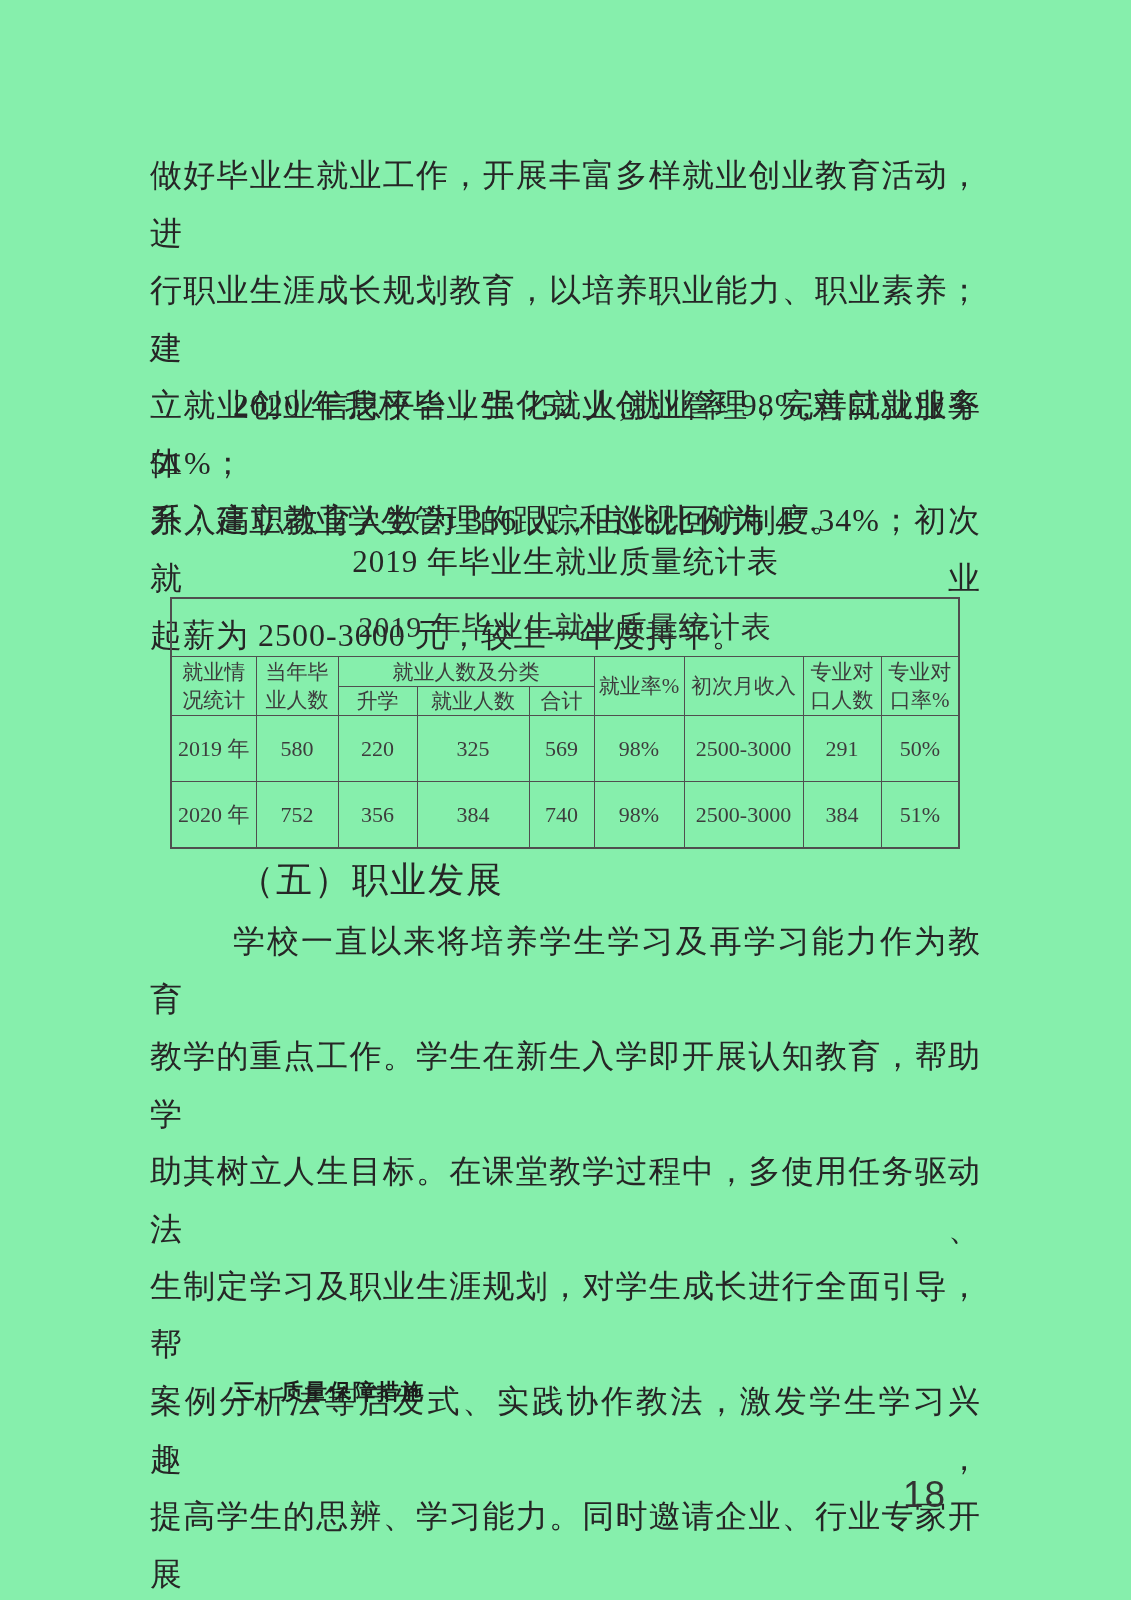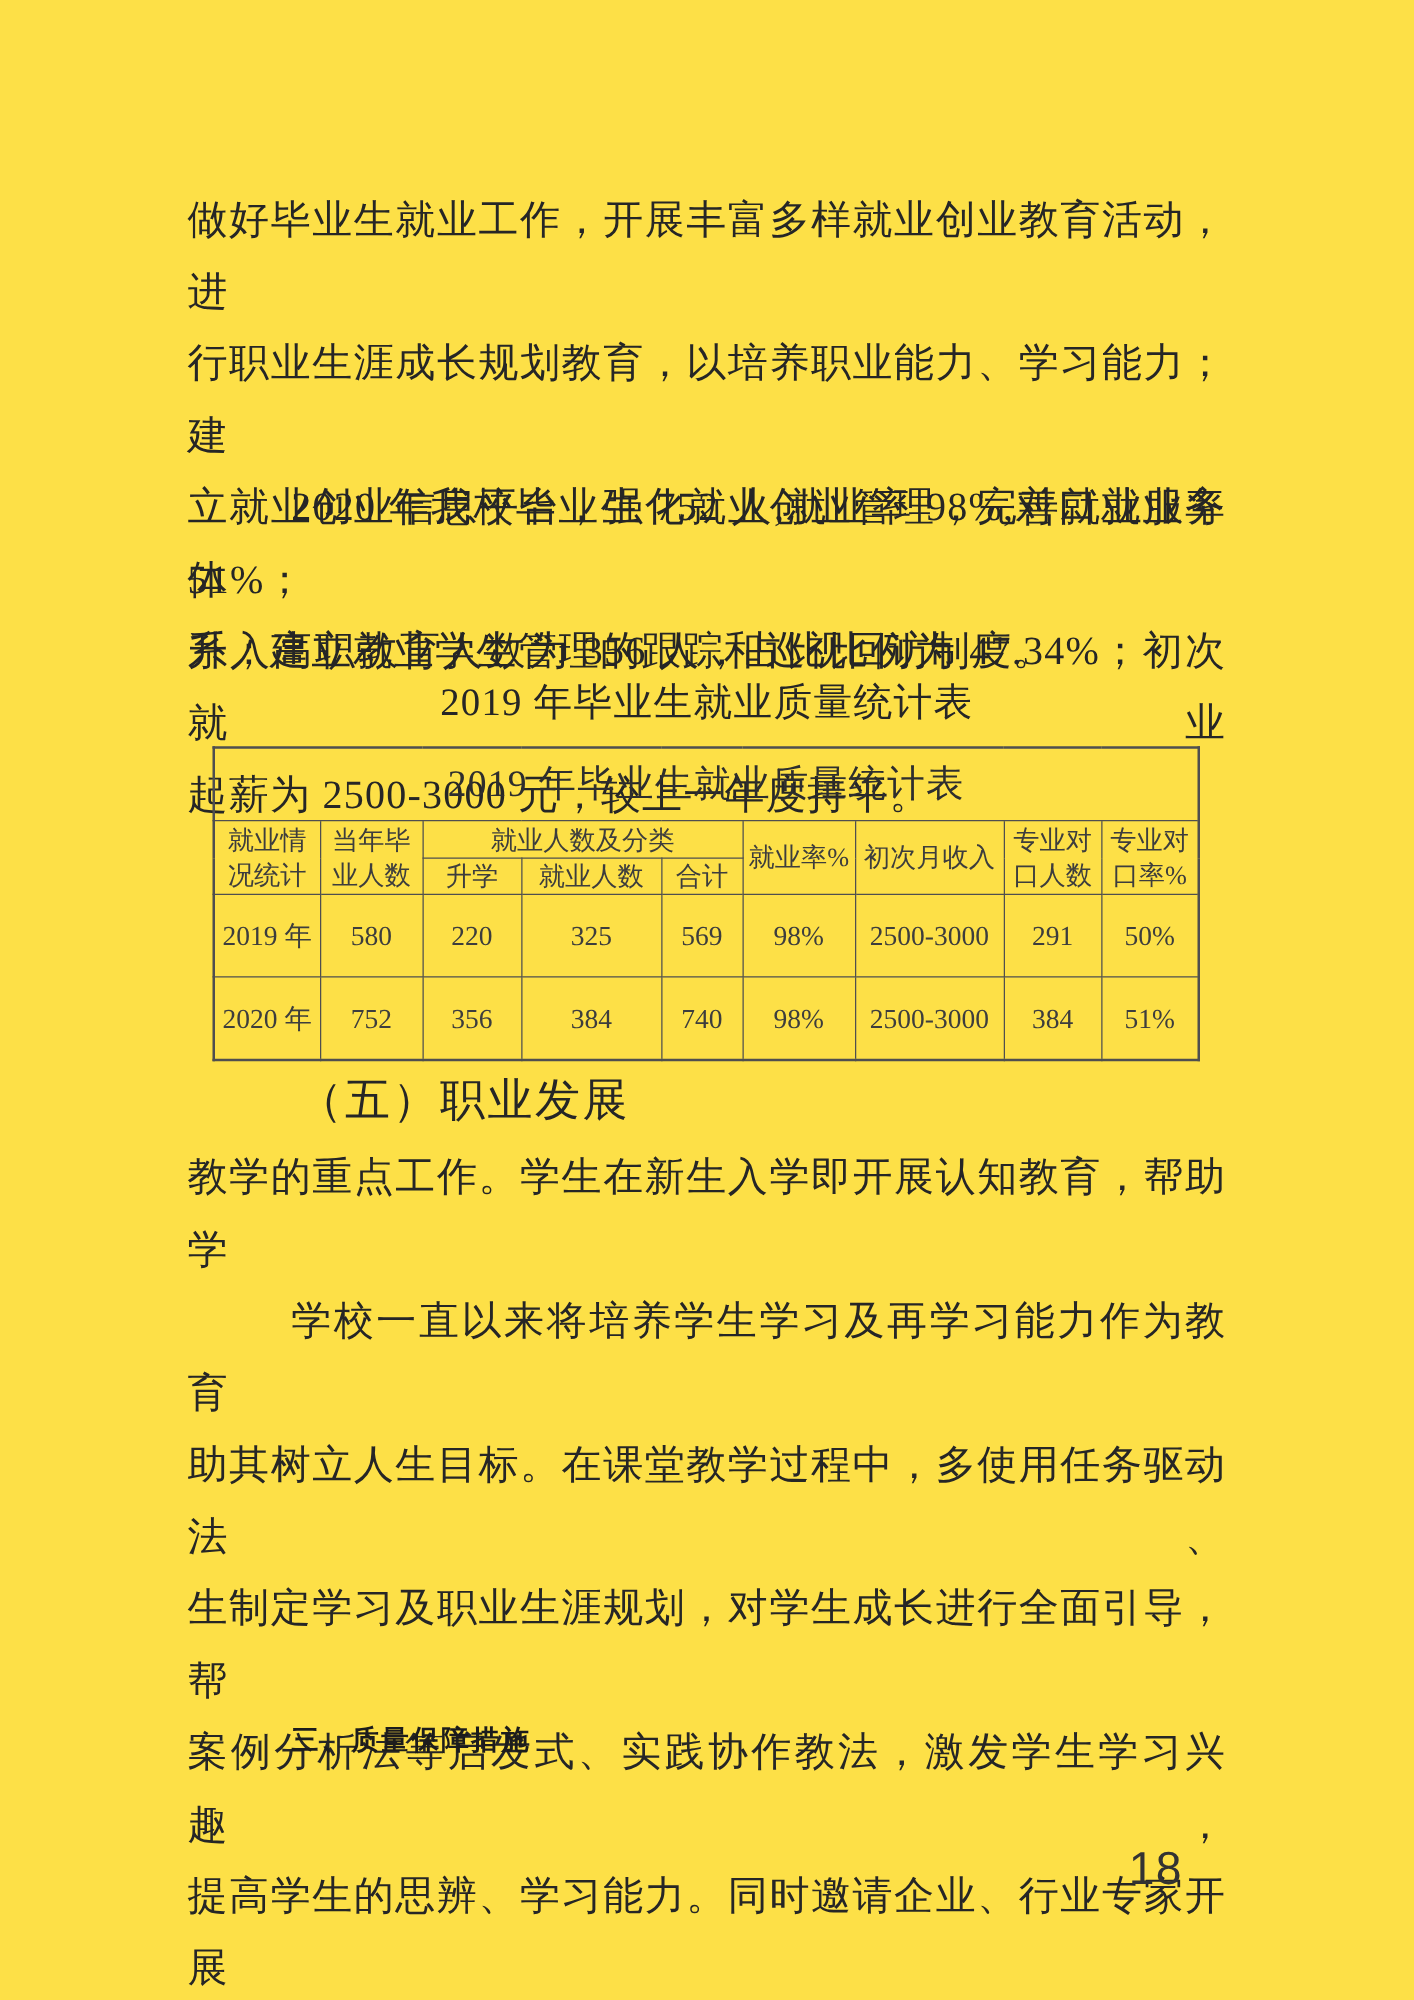--- a/index.html
+++ b/index.html
@@ -1,20 +1,20 @@
 <!DOCTYPE html>
 <html lang="zh"><head>
 <meta charset="utf-8">
 <style>
   html,body { margin:0; padding:0; background:#e8e8e8; }
   .page {
     position:relative;
     width:1131px; height:1600px;
     margin:0 auto;
-    background:#fde047;
+    background:#86efac;
     font-family:"Liberation Serif","DejaVu Serif",serif;
     color:#262626;
     overflow:hidden;
   }
   .body-block {
     position:absolute;
     left:150px; width:831px;
     font-size:32px;
     line-height:57.5px;
     letter-spacing:1px;
@@ -90,21 +90,21 @@
     letter-spacing:1px;
   }
 </style>
 </head>
 <body>
 
 <div class="page">
 
   <div id="para1" class="body-block">
     <div class="line jf">做好毕业生就业工作，开展丰富多样就业创业教育活动，进</div>
-    <div class="line jf">行职业生涯成长规划教育，以培养职业能力、学习能力；建</div>
+    <div class="line jf">行职业生涯成长规划教育，以培养职业能力、职业素养；建</div>
     <div class="line jf">立就业创业信息平台，强化就业创业管理，完善就业服务体</div>
     <div class="line">系；建立就业学生管理的跟踪和巡视回访制度。</div>
   </div>
 
   <div id="para2" class="body-block">
     <div class="line jf ind">2020 年我校毕业生 752 人,就业率 98%,对口就业率 51%；</div>
     <div class="line jf">升入高职教育人数为 356 人，占比比例为 47.34%；初次就业</div>
     <div class="line">起薪为 2500-3000 元，较上一年度持平。</div>
   </div>
 
@@ -175,22 +175,22 @@
         <td class="data-cell">384</td>
         <td class="data-cell">51%</td>
       </tr>
     </tbody>
       </table>
   </div>
 
   <div id="section5">（五）职业发展</div>
 
   <div id="para3" class="body-block">
+    <div class="line jf ind">学校一直以来将培养学生学习及再学习能力作为教育</div>
     <div class="line jf">教学的重点工作。学生在新生入学即开展认知教育，帮助学</div>
-    <div class="line jf ind">学校一直以来将培养学生学习及再学习能力作为教育</div>
     <div class="line jf">助其树立人生目标。在课堂教学过程中，多使用任务驱动法、</div>
     <div class="line jf">生制定学习及职业生涯规划，对学生成长进行全面引导，帮</div>
     <div class="line jf">案例分析法等启发式、实践协作教法，激发学生学习兴趣，</div>
     <div class="line jf">提高学生的思辨、学习能力。同时邀请企业、行业专家开展</div>
 
   </div>
 
   <div id="section3">三、质量保障措施</div>
 
   <div id="page-number">18</div>

